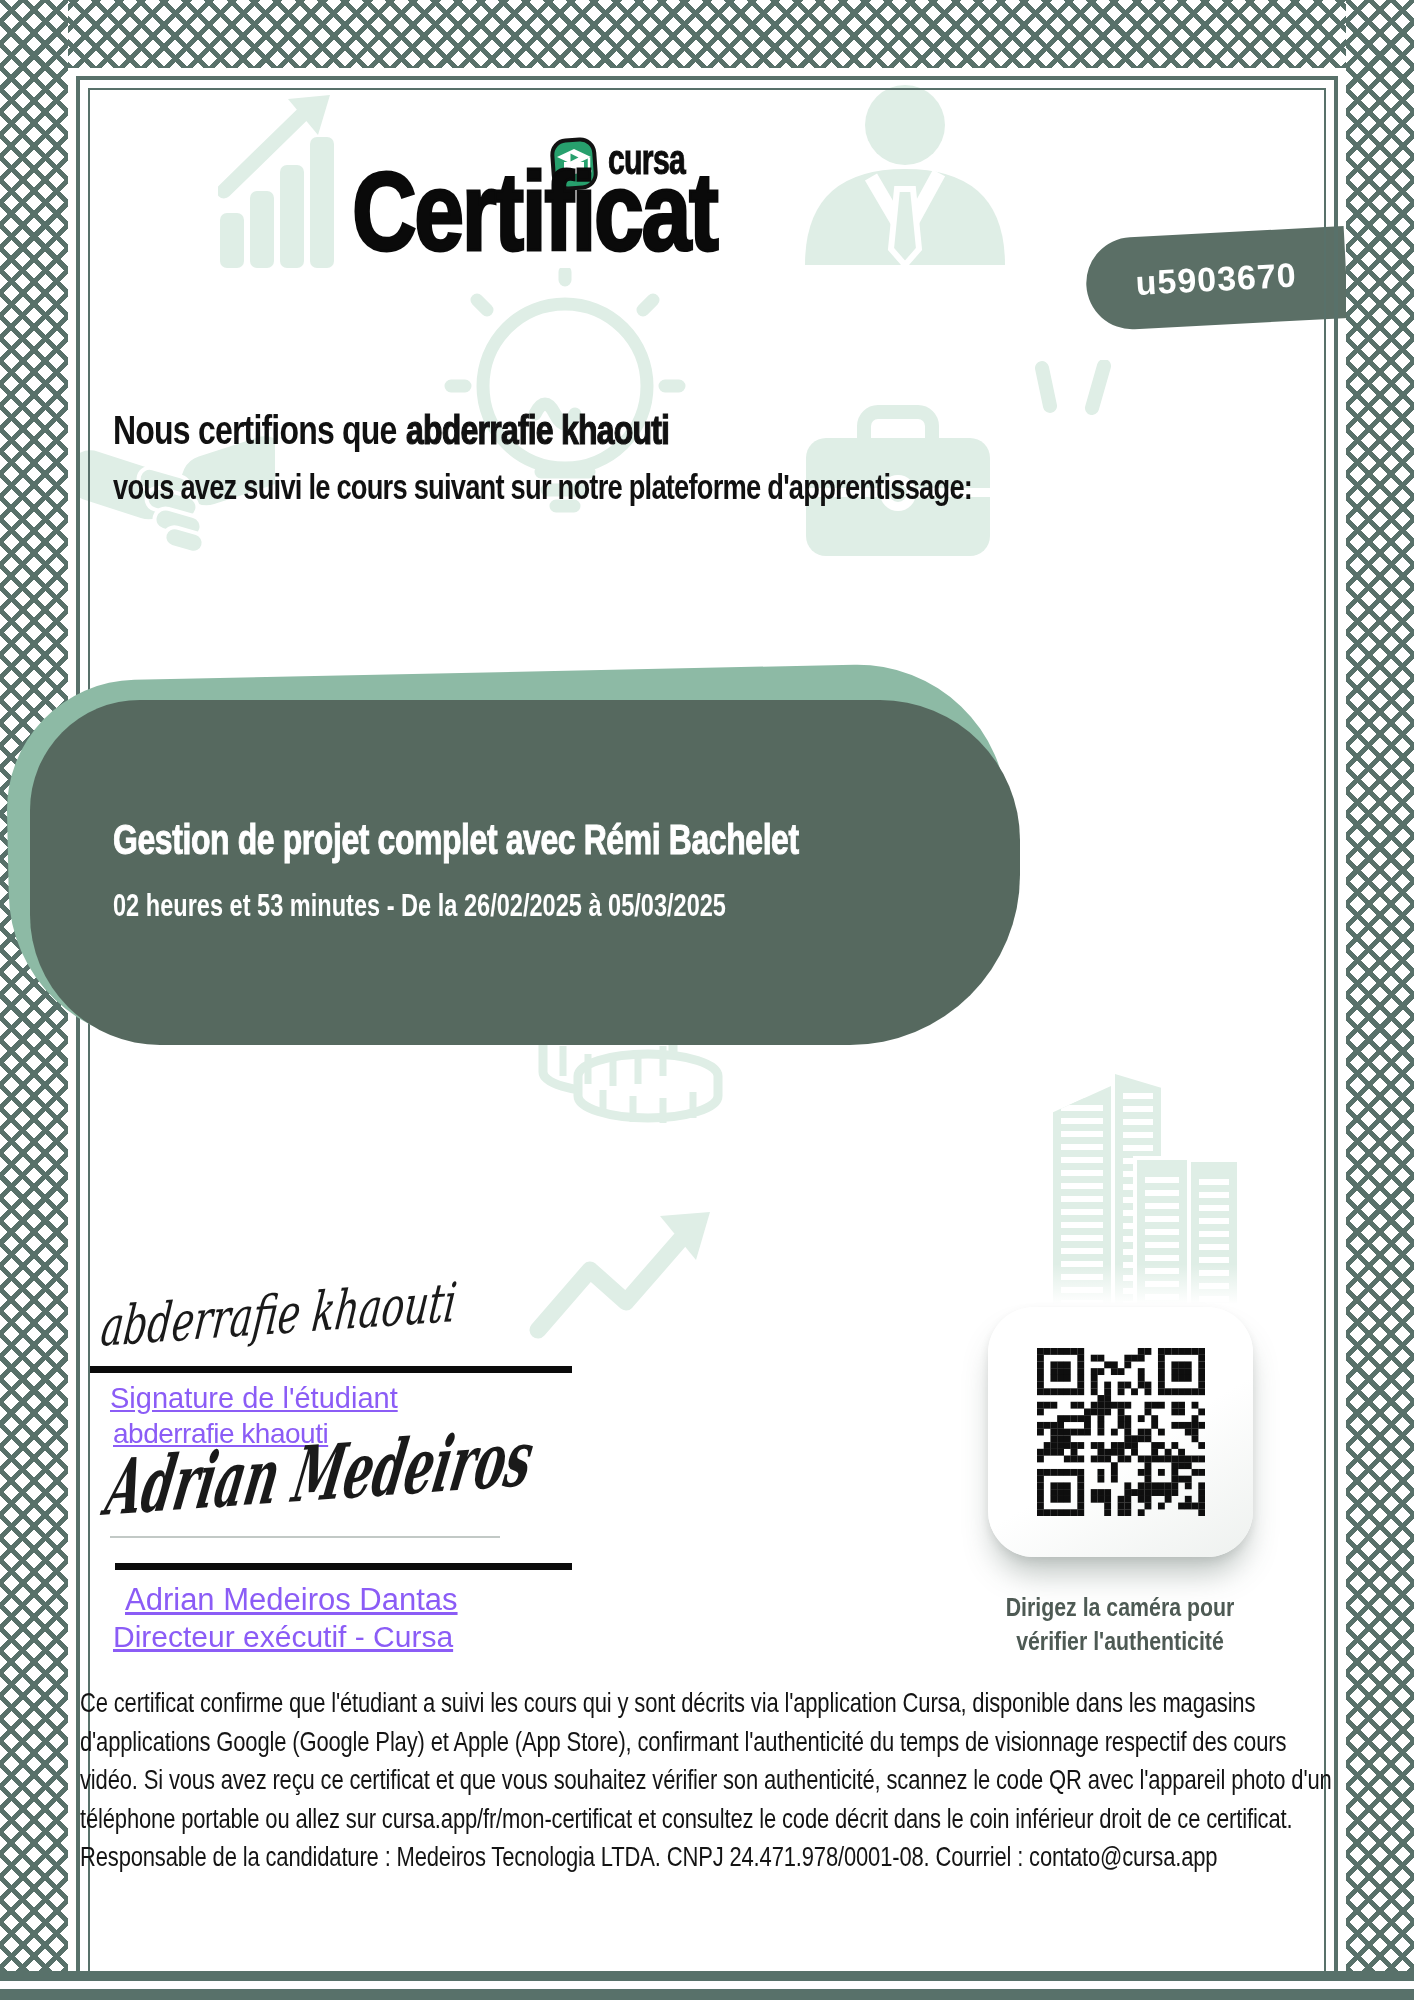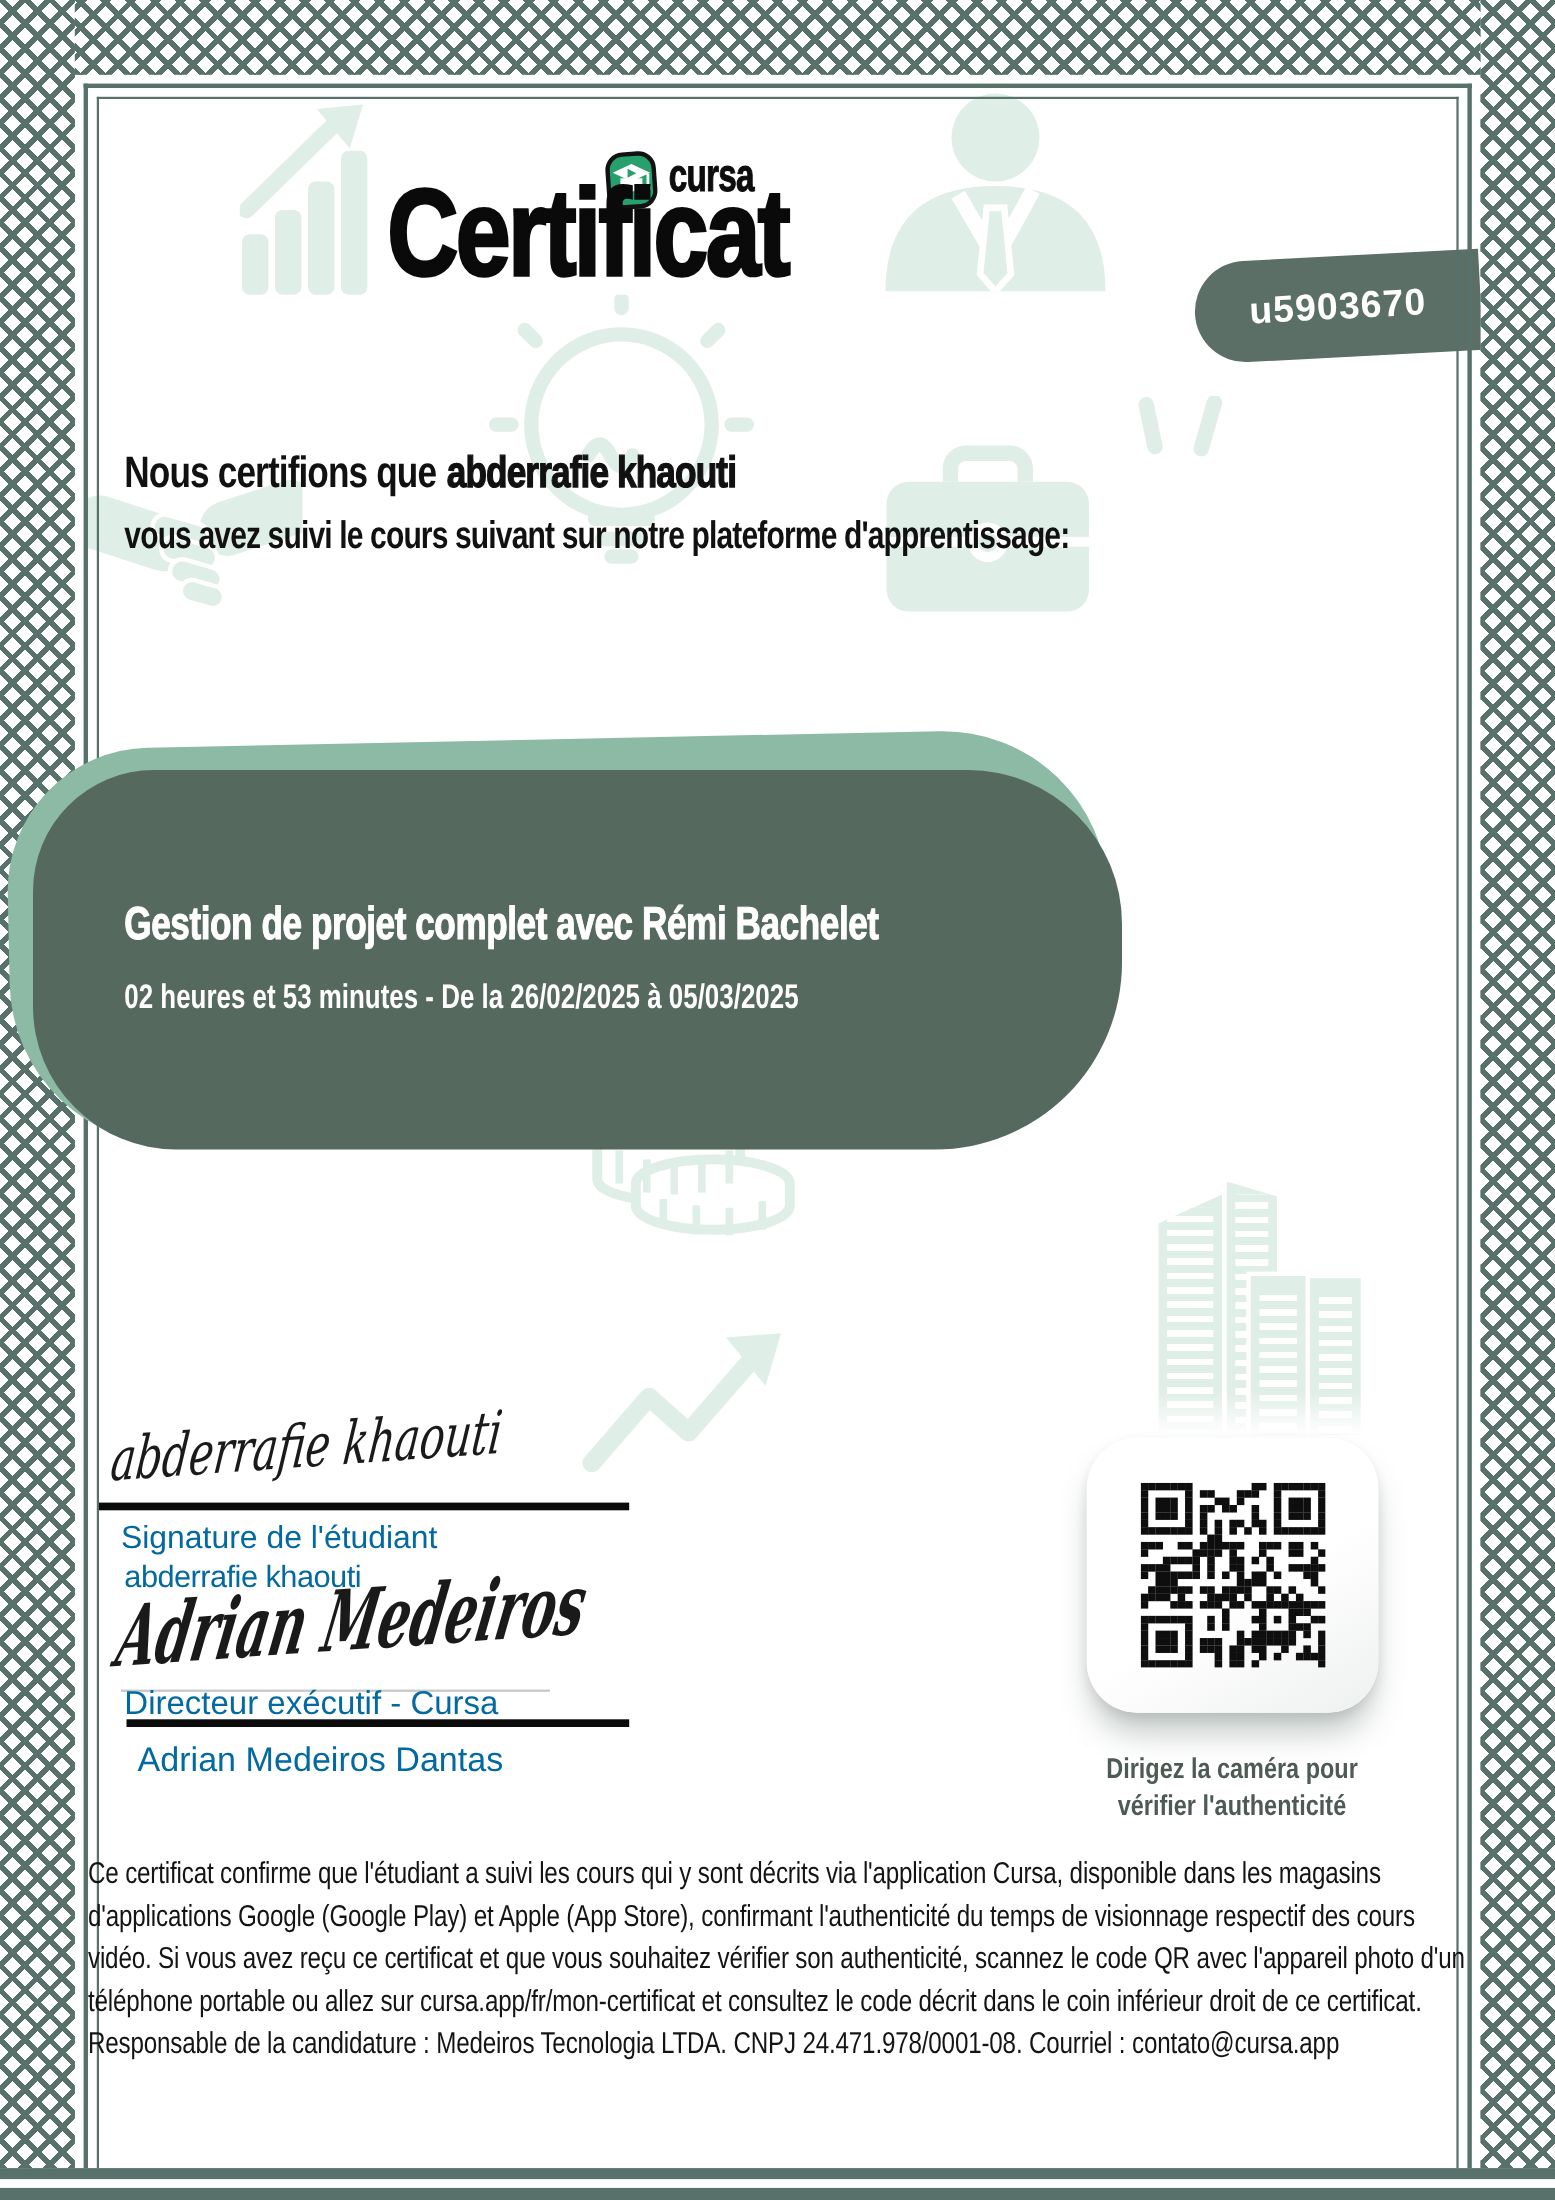--- a/index.html
+++ b/index.html
@@ -74,25 +74,25 @@
   
   .script{font-family:"DejaVu Serif", serif;font-style:italic;color:#1a1a1a;white-space:nowrap;z-index:5;position:absolute;}
   #sig-student-script{left:98px;top:1296px;font-size:54px;
     transform:rotate(-4deg) skewX(-10deg) scaleX(.7);transform-origin:left bottom;}
   #sig-exec-script{left:100px;top:1444px;font-size:76px;font-weight:700;
     transform:rotate(-4deg) skewX(-14deg) scaleX(.6);transform-origin:left bottom;}
   .sigline{position:absolute;background:#0b0b0b;z-index:5;}
   #sigline1{left:90px;top:1366px;width:482px;height:7px;}
   #sigline-faint{left:110px;top:1536px;width:390px;height:2px;background:#9aa5a0;opacity:.6;}
   #sigline2{left:115px;top:1563px;width:457px;height:7px;}
-  .siglabel{position:absolute;z-index:5;white-space:nowrap;color:#0369a1;}
+  .siglabel{position:absolute;z-index:5;white-space:nowrap;color:#8b5cf6;text-decoration:underline;}
   #sig-student-label{left:110px;top:1382px;font-size:29px;}
   #sig-student-name{left:113px;top:1418px;font-size:28px;letter-spacing:-.5px;}
   #sig-exec-name{left:113px;top:1582px;font-size:31px;margin-left:12px;}
-  #sig-exec-role{left:113px;top:1532px;font-size:30px;}
+  #sig-exec-role{left:113px;top:1620px;font-size:30px;}
 
   
   #qr-card{position:absolute;left:988px;top:1307px;width:265px;height:250px;z-index:5;
     background:linear-gradient(150deg,#ffffff 55%,#eef1ef);border-radius:46px;
     box-shadow:0 22px 30px -6px rgba(70,90,80,.35), 0 4px 10px rgba(0,0,0,.08);}
   #qr-svg{position:absolute;left:49px;top:41px;}
   #qr-caption{position:absolute;left:920px;top:1590px;width:400px;z-index:5;
     text-align:center;font-size:26px;font-weight:700;color:#4e5a54;line-height:34px;
     transform:scaleX(.82);transform-origin:center top;}
 

